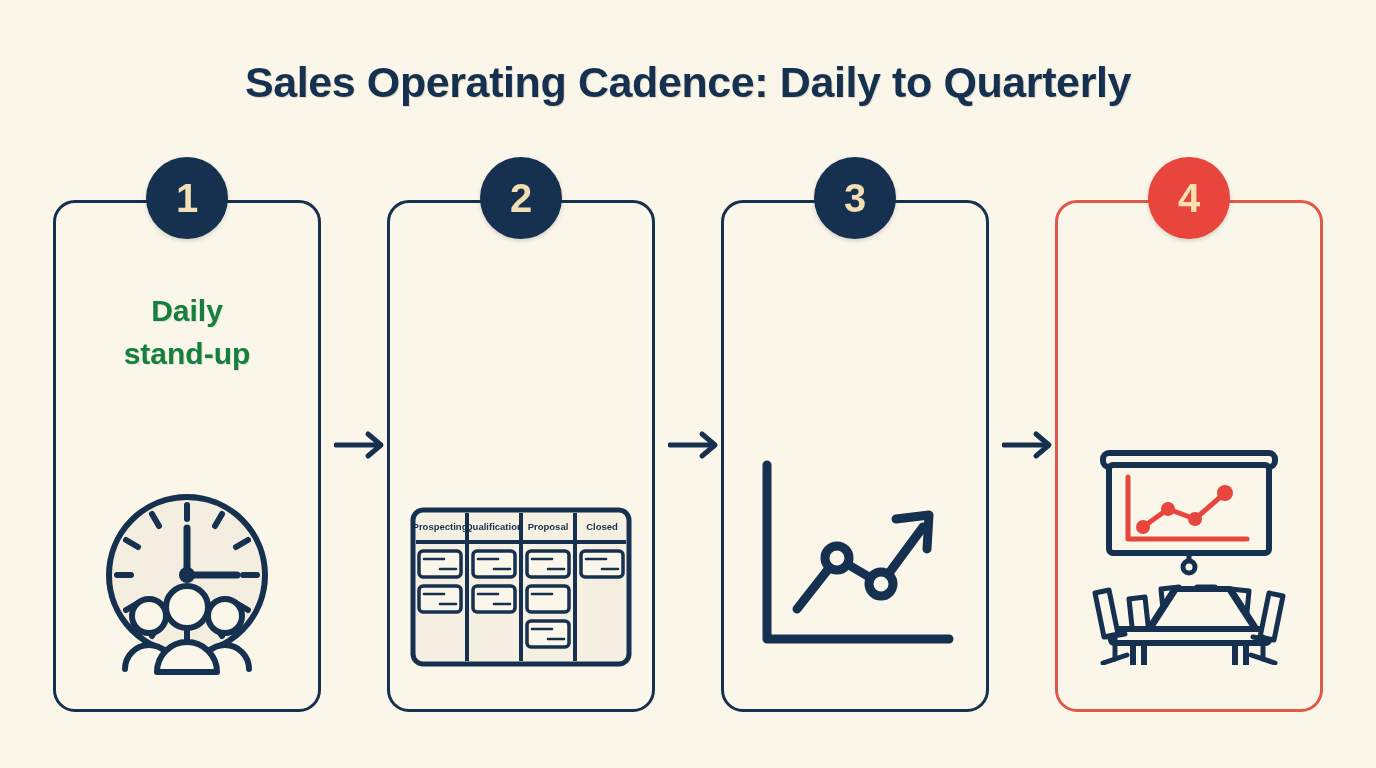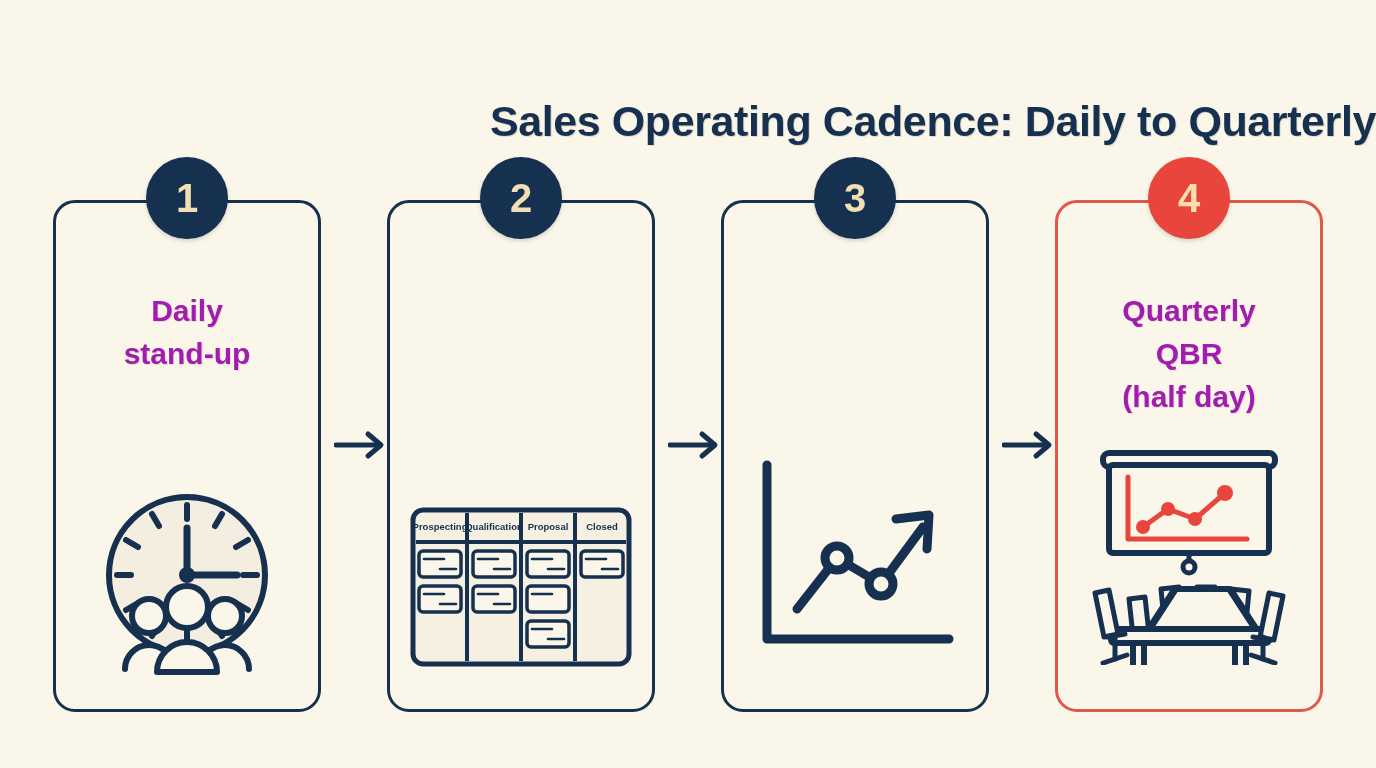--- a/index.html
+++ b/index.html
@@ -12,28 +12,27 @@
   body {
     background:#faf6e9;
     font-family:"Liberation Sans", sans-serif;
     position:relative;
   }
 
   
   #page-title {
     position:absolute;
     top:58px; left:0; right:0;
-    text-align:right;
+    text-align:center;
     font-size:43px;
     font-weight:bold;
     color:#16304f;
     letter-spacing:-0.4px;
     text-shadow:1px 1px 0 rgba(200,195,175,.55);
     white-space:nowrap;
-    margin-top:39px;
   }
 
   
   #stage {
     position:absolute;
     top:0; left:0;
     width:1376px; height:768px;
   }
 
   .card {
@@ -66,21 +65,21 @@
   }
   .card.accent .card-badge { background:#e8453c; color:#fbdfb0; }
 
   .card-label {
     position:absolute;
     top:86px;
     left:10px; right:10px;
     text-align:center;
     font-size:30px;
     font-weight:bold;
-    color:#a21caf;
+    color:#15803d;
     line-height:1.44;
     text-shadow:1px 1px 0 rgba(200,195,175,.45);
   }
 
   .card-art {
     position:absolute;
     left:0; right:0;
     bottom:34px;
     display:flex;
     justify-content:center;
@@ -238,25 +237,20 @@
     <svg width="54" height="30" viewBox="0 0 54 30">
       <g stroke="#16304f" stroke-width="5" fill="none" stroke-linecap="round" stroke-linejoin="round">
         <line x1="2" y1="15" x2="46" y2="15"></line>
         <polyline points="34,4 47,15 34,26"></polyline>
       </g>
     </svg>
   </div>
 
   <div class="card accent" style="left:1055px;">
     <div class="card-badge">4</div>
-    <div class="card-label">
-      <div>Quarterly</div>
-      <div>QBR</div>
-      <div>(half day)</div>
-    </div>
     <div class="card-art" style="bottom:44px;">
       <svg width="208" height="218" viewBox="0 0 208 218">
 
         <rect x="18" y="6" width="172" height="14" rx="6" fill="#faf6e9" stroke="#16304f" stroke-width="6"></rect>
         <rect x="24" y="18" width="160" height="88" rx="4" fill="#faf6e9" stroke="#16304f" stroke-width="6"></rect>
 
         <g stroke="#e8453c" fill="none" stroke-width="5" stroke-linecap="round" stroke-linejoin="round">
           <polyline points="43,30 43,92 162,92"></polyline>
           <polyline points="58,80 83,62 110,72 140,46"></polyline>
         </g>

